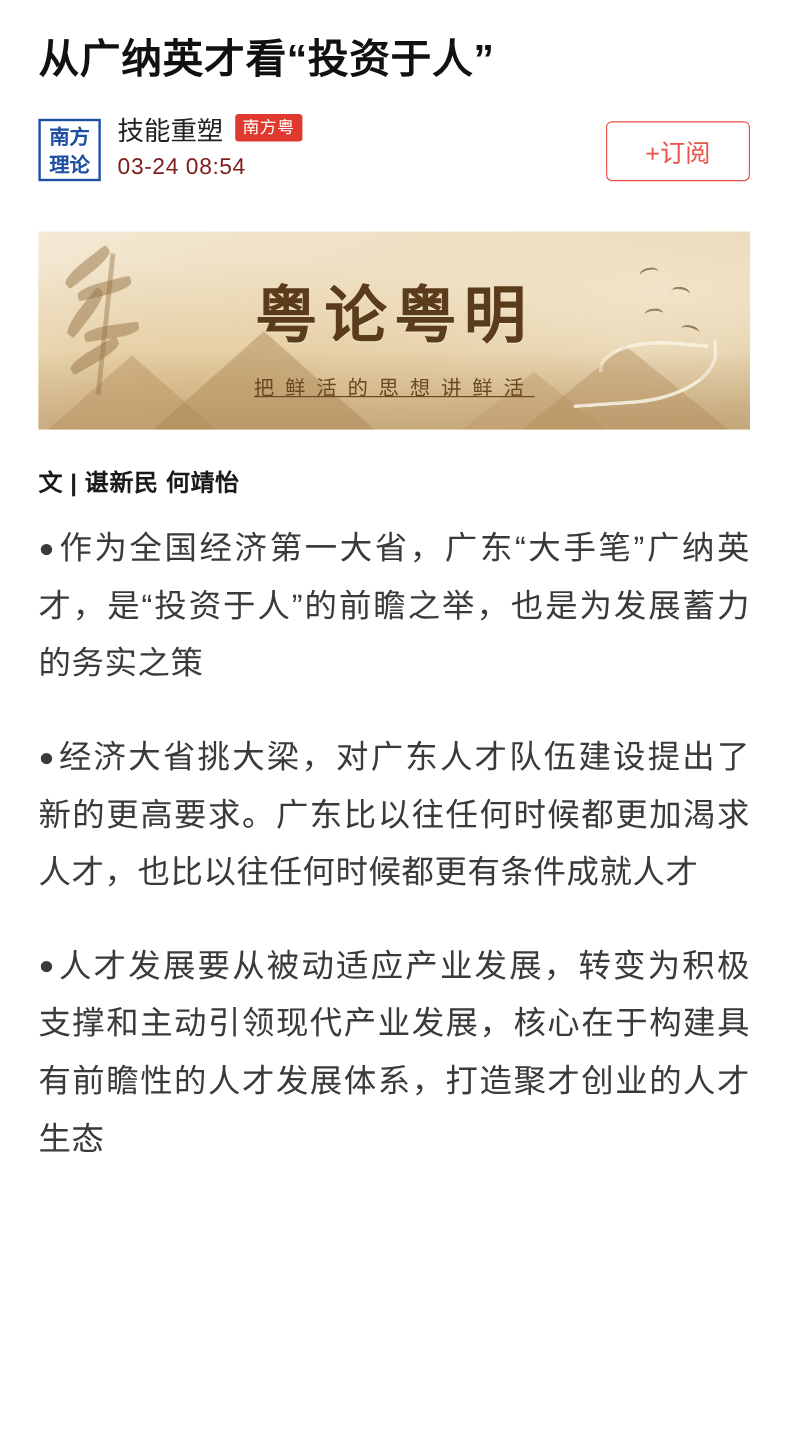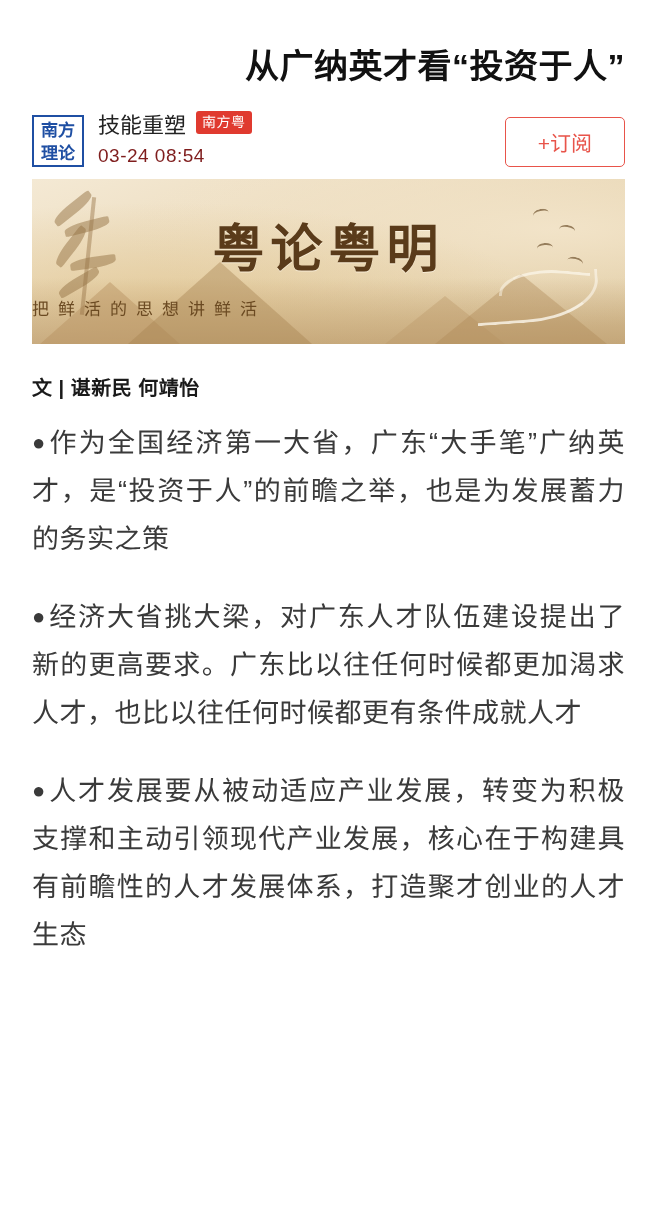--- a/index.html
+++ b/index.html
@@ -19,23 +19,22 @@
     box-sizing: border-box;
     padding: 0 32px;
   }
 
   
   .article-title {
     font-size: 34px;
     line-height: 1.32;
     font-weight: bold;
     color: #111111;
-    margin: 44px 0 0 0;
-    letter-spacing: 0.5px;
-    text-align: right;
+    margin: 28px 0 0 0;
+    letter-spacing: 0.5px;
   }
 
   
   .byline {
     display: flex;
     align-items: flex-end;
     margin-top: 18px;
   }
   .brand-logo {
     width: 52px;
@@ -89,21 +88,21 @@
     border-radius: 5px;
     font-size: 21px;
     padding: 9px 32px;
     background: #fff;
     white-space: nowrap;
     cursor: pointer;
   }
 
   
   .hero {
-    margin-top: 12px;
+    margin-top: 42px;
     width: 593px;
     height: 165px;
     position: relative;
     overflow: hidden;
     background:
       radial-gradient(ellipse at 22% 78%, rgba(226,200,150,0.85) 0%, rgba(226,200,150,0) 58%),
       radial-gradient(ellipse at 88% 30%, rgba(243,229,203,0.9) 0%, rgba(243,229,203,0) 60%),
       linear-gradient(160deg, #f4e9d4 0%, #ecdcbe 40%, #e3cfa8 72%, #dcc69c 100%);
   }
   .hero .mountain {
@@ -197,23 +196,25 @@
     font-family: "DejaVu Serif", "Liberation Serif", serif;
     font-weight: bold;
     font-size: 52px;
     letter-spacing: 6px;
     color: #5a3b1a;
     text-shadow: 0 1px 0 rgba(255,248,235,0.6);
   }
   .hero-sub {
     position: absolute;
     bottom: 24px; left: 0; right: 0;
+    text-align: center;
     font-size: 17px;
     letter-spacing: 9px;
     color: #6b4a22;
+    text-decoration: underline;
   }
 
   
   .author-line {
     margin-top: 28px;
     font-size: 20px;
     font-weight: bold;
     color: #1a1a1a;
     letter-spacing: 0.5px;
   }

